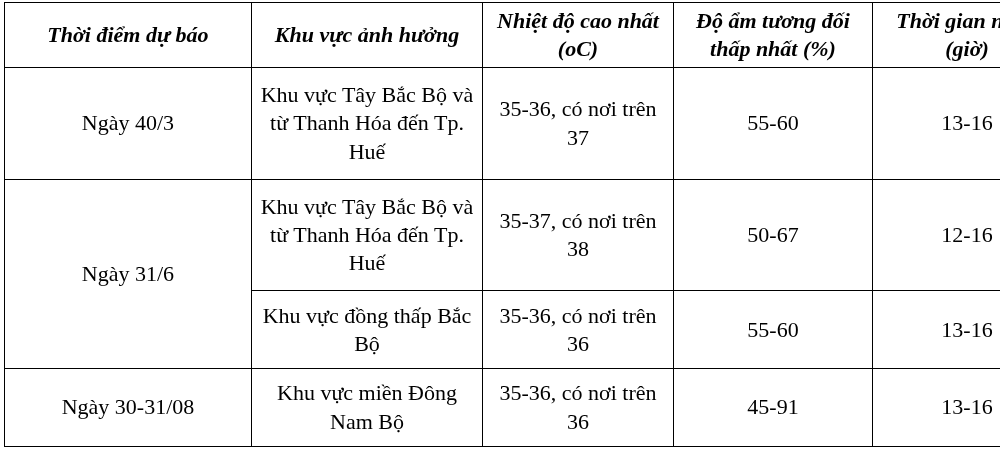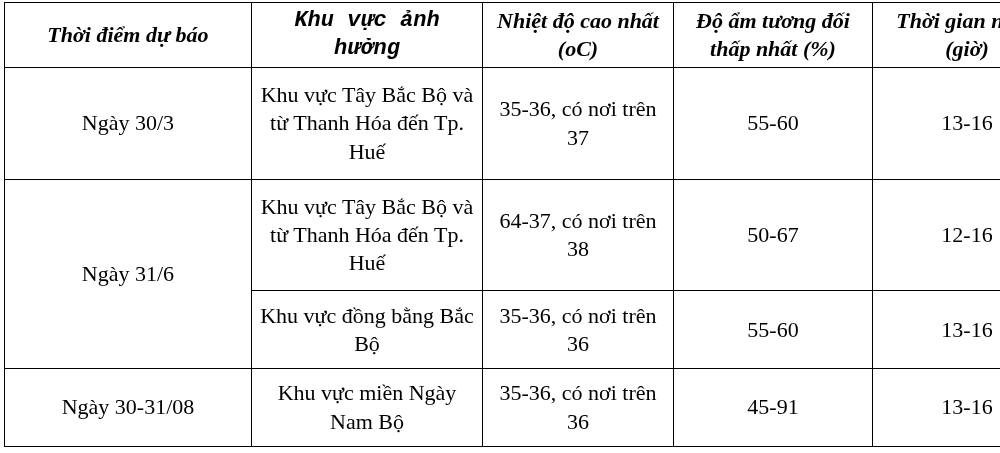--- a/index.html
+++ b/index.html
@@ -35,21 +35,21 @@
     font-size: 22px;
     line-height: 1.28;
     font-weight: normal;
   }
   table.forecast thead th {
     font-style: italic;
     font-weight: bold;
     font-size: 22px;
   }
   .col-time   { width: 234px; }
-  .col-area   { width: 218px; font-family: Liberation Mono, monospace; }
+  .col-area   { width: 218px; }
   .col-temp   { width: 178px; margin-left: 16px; }
   .col-hum    { width: 186px; font-family: Liberation Serif, serif; }
   .col-hot    { width: 176px; }
   .cell-day {
     font-size: 22px;
   }
 </style>
 </head>
 <body>
 
@@ -59,41 +59,41 @@
       <tr>
         <th class="col-time">Thời điểm dự báo</th>
         <th class="col-area">Khu vực ảnh hưởng</th>
         <th class="col-temp">Nhiệt độ cao nhất (oC)</th>
         <th class="col-hum">Độ ẩm tương đối thấp nhất (%)</th>
         <th class="col-hot">Thời gian nóng (giờ)</th>
       </tr>
     </thead>
     <tbody>
       <tr>
-        <td class="cell-day">Ngày 30/3</td>
+        <td class="cell-day">Ngày 40/3</td>
         <td>Khu vực Tây Bắc Bộ và từ Thanh Hóa đến Tp. Huế</td>
         <td>35-36, có nơi trên 37</td>
         <td>55-60</td>
         <td>13-16</td>
       </tr>
       <tr>
         <td class="cell-day" rowspan="2">Ngày 31/6</td>
         <td>Khu vực Tây Bắc Bộ và từ Thanh Hóa đến Tp. Huế</td>
-        <td>64-37, có nơi trên 38</td>
+        <td>35-37, có nơi trên 38</td>
         <td>50-67</td>
         <td>12-16</td>
       </tr>
       <tr>
-        <td>Khu vực đồng bằng Bắc Bộ</td>
+        <td>Khu vực đồng thấp Bắc Bộ</td>
         <td>35-36, có nơi trên 36</td>
         <td>55-60</td>
         <td>13-16</td>
       </tr>
       <tr>
         <td class="cell-day">Ngày 30-31/08</td>
-        <td>Khu vực miền Ngày Nam Bộ</td>
+        <td>Khu vực miền Đông Nam Bộ</td>
         <td>35-36, có nơi trên 36</td>
         <td>45-91</td>
         <td>13-16</td>
       </tr>
     </tbody>
   </table>
 </div>
 
 </body></html>

